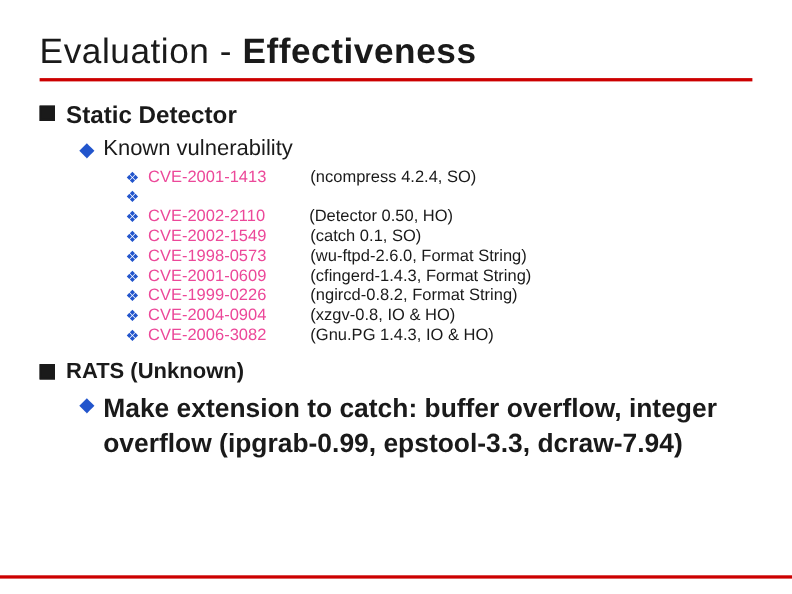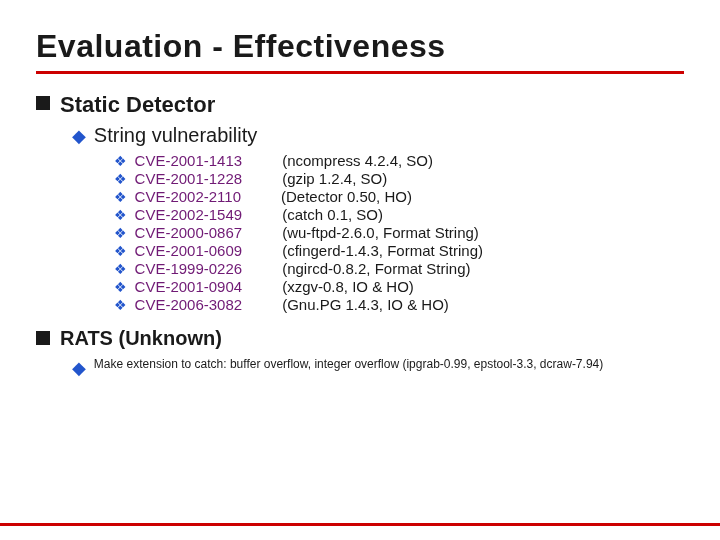--- a/index.html
+++ b/index.html
@@ -27,21 +27,21 @@
     }
 
     .title {
       font-size: 32px;
       font-weight: bold;
       color: #1a1a1a;
       letter-spacing: 0.5px;
     }
 
     .title-prefix {
-      font-weight: bold;
+      font-weight: normal;
     }
 
     .section {
       margin-bottom: 14px;
     }
 
     .section-header {
       display: flex;
       align-items: flex-start;
       margin-bottom: 6px;
@@ -104,44 +104,45 @@
 
     .diamond-bullet {
       color: #2255cc;
       font-size: 14px;
       margin-right: 8px;
       margin-top: 1px;
       flex-shrink: 0;
     }
 
     .cve-id {
-      color: #701a75;
+      color: #ec4899;
       font-weight: normal;
       margin-right: 4px;
     }
 
     .cve-desc {
       color: #1a1a1a;
       margin-left: 36px;
     }
 
     .bottom-section {
       margin-top: 10px;
     }
 
     .rats-label {
       font-size: 20px;
       font-weight: bold;
       color: #1a1a1a;
     }
 
     .sub-text {
-      font-size: 12px;
+      font-size: 24px;
       color: #1a1a1a;
       line-height: 1.35;
+      font-weight: bold;
     }
 
     .bottom-divider {
       position: absolute;
       bottom: 14px;
       left: 0;
       right: 0;
       height: 3px;
       background: #cc0000;
     }
@@ -158,54 +159,53 @@
   </div>
 
   <div class="section">
     <div class="section-header">
       <span class="bullet-square"></span>
       <span class="section-label">Static Detector</span>
     </div>
     <div class="sub-section">
       <div class="sub-header">
         <span class="arrow-bullet">◆</span>
-        <span class="sub-label">String vulnerability</span>
+        <span class="sub-label">Known vulnerability</span>
       </div>
       <ul class="items-list">
         <li>
           <span class="diamond-bullet">❖</span>
           <span><span class="cve-id">CVE-2001-1413</span><span class="cve-desc">(ncompress 4.2.4, SO)</span></span>
         </li>
         <li>
           <span class="diamond-bullet">❖</span>
-          <span><span class="cve-id">CVE-2001-1228</span><span class="cve-desc">(gzip 1.2.4, SO)</span></span>
         </li>
         <li>
           <span class="diamond-bullet">❖</span>
           <span><span class="cve-id">CVE-2002-2110</span><span class="cve-desc">(Detector 0.50, HO)</span></span>
         </li>
         <li>
           <span class="diamond-bullet">❖</span>
           <span><span class="cve-id">CVE-2002-1549</span><span class="cve-desc">(catch 0.1, SO)</span></span>
         </li>
         <li>
           <span class="diamond-bullet">❖</span>
-          <span><span class="cve-id">CVE-2000-0867</span><span class="cve-desc">(wu-ftpd-2.6.0, Format String)</span></span>
+          <span><span class="cve-id">CVE-1998-0573</span><span class="cve-desc">(wu-ftpd-2.6.0, Format String)</span></span>
         </li>
         <li>
           <span class="diamond-bullet">❖</span>
           <span><span class="cve-id">CVE-2001-0609</span><span class="cve-desc">(cfingerd-1.4.3, Format String)</span></span>
         </li>
         <li>
           <span class="diamond-bullet">❖</span>
           <span><span class="cve-id">CVE-1999-0226</span><span class="cve-desc">(ngircd-0.8.2, Format String)</span></span>
         </li>
         <li>
           <span class="diamond-bullet">❖</span>
-          <span><span class="cve-id">CVE-2001-0904</span><span class="cve-desc">(xzgv-0.8, IO &amp; HO)</span></span>
+          <span><span class="cve-id">CVE-2004-0904</span><span class="cve-desc">(xzgv-0.8, IO &amp; HO)</span></span>
         </li>
         <li>
           <span class="diamond-bullet">❖</span>
           <span><span class="cve-id">CVE-2006-3082</span><span class="cve-desc">(Gnu.PG 1.4.3, IO &amp; HO)</span></span>
         </li>
       </ul>
     </div>
   </div>
 
   <div class="section bottom-section">

